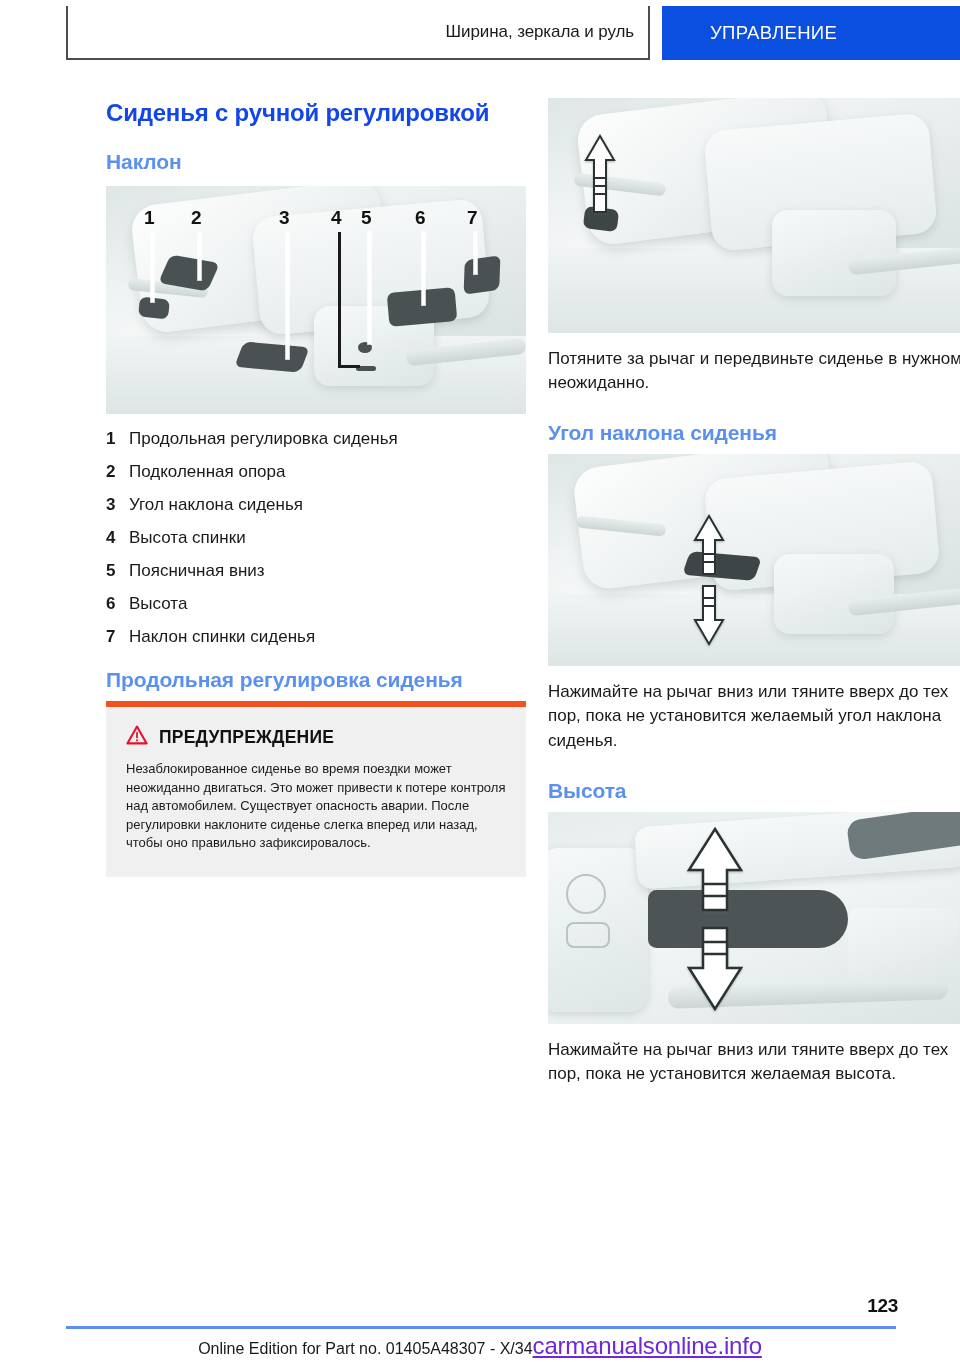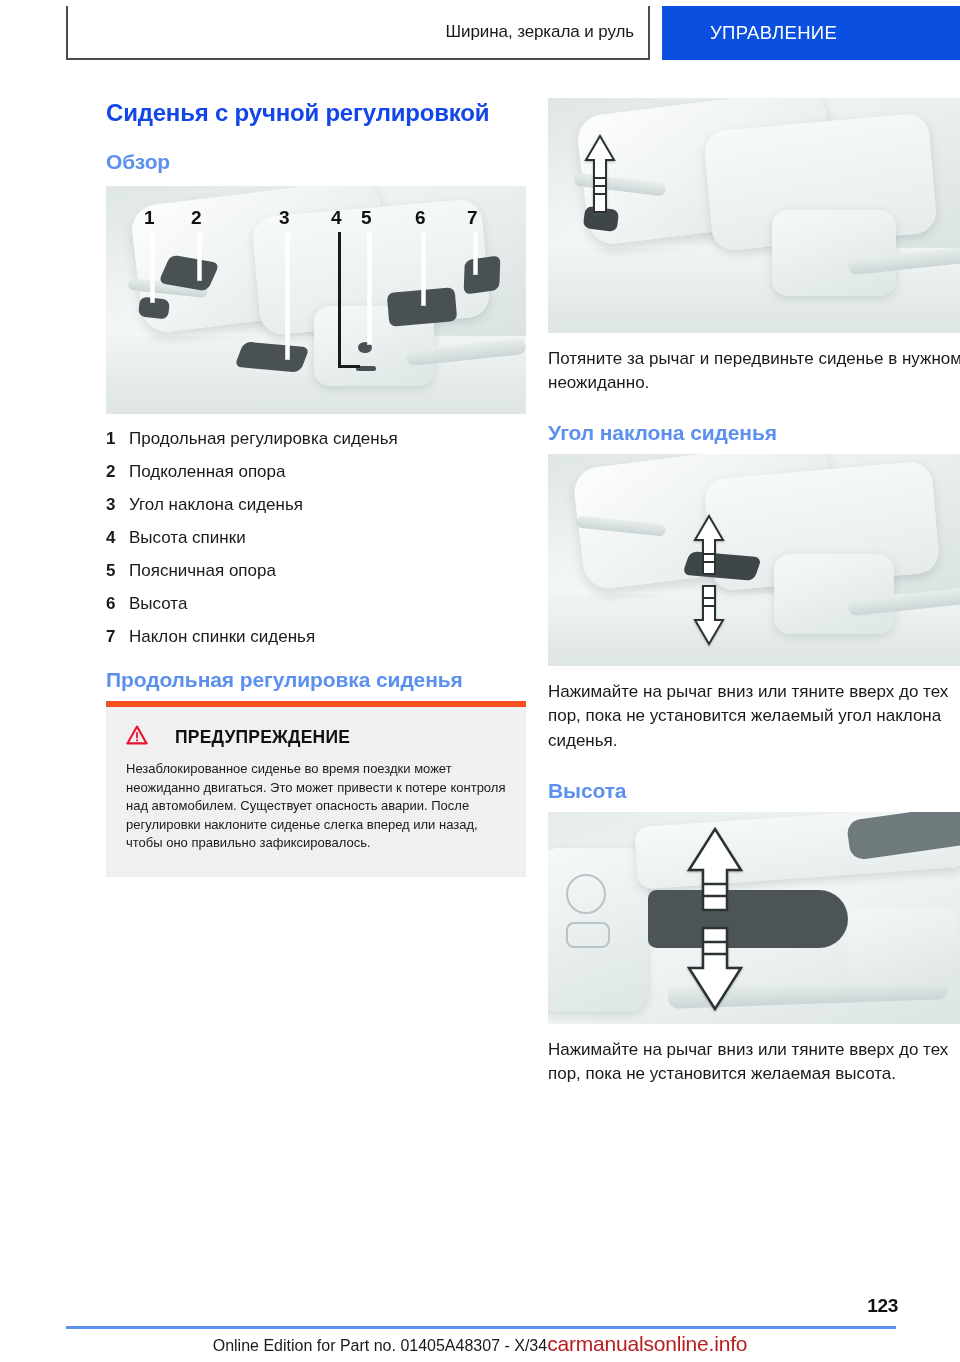--- a/index.html
+++ b/index.html
@@ -196,21 +196,21 @@
   }
   .warn-box {
     width: 420px;
     box-sizing: border-box;
     background: #f0f0f0;
     padding: 18px 20px 24px 20px;
   }
   .warn-head {
     display: flex;
     align-items: center;
-    gap: 27px;
+    gap: 11px;
     margin-bottom: 11px;
   }
   .warn-title {
     font-size: 17.5px;
     font-weight: bold;
     letter-spacing: 0.2px;
     color: #111111;
   }
   .warn-body {
     font-size: 13px;
@@ -249,42 +249,43 @@
     position: absolute;
     left: 0;
     right: 0;
     top: 1332px;
     text-align: center;
     font-size: 16px;
     color: #1a1a1a;
     white-space: nowrap;
   }
   .watermark {
-    color: #b91c1c;
-    font-size: 21px;
+    color: #6d28d9;
+    font-size: 24px;
     letter-spacing: -0.2px;
+    text-decoration: underline;
   }
 </style>
 </head>
 <body>
 
 <div class="header">
   <div class="header-crumb">
     <span class="header-crumb-text">Ширина, зеркала и руль</span>
   </div>
   <div class="header-tab">
     <span class="header-tab-text">УПРАВЛЕНИЕ</span>
   </div>
 </div>
 
 <div class="col col-left">
 
   <h1 class="h1">Сиденья с ручной регулировкой</h1>
 
-  <h2 class="h2">Обзор</h2>
+  <h2 class="h2">Наклон</h2>
 
   <div class="illus seat-overview">
     <div class="bg-grad"></div>
     <div class="floor" style="left:0;top:150px;width:420px;height:78px;"></div>
     <div class="cushion" style="left:30px;top:6px;width:250px;height:128px;transform:rotate(-7deg);"></div>
     <div class="cushion2" style="left:150px;top:22px;width:230px;height:118px;transform:rotate(-5deg);"></div>
     <div class="console" style="left:208px;top:120px;width:120px;height:80px;"></div>
     <div class="rail" style="left:22px;top:96px;width:80px;height:12px;transform:rotate(6deg);"></div>
     <div class="rail" style="left:300px;top:158px;width:120px;height:16px;transform:rotate(-6deg);"></div>
 
@@ -326,21 +327,21 @@
     <li>
       <span class="n">3</span>
       <span>Угол наклона сиденья</span>
     </li>
     <li>
       <span class="n">4</span>
       <span>Высота спинки</span>
     </li>
     <li>
       <span class="n">5</span>
-      <span>Поясничная опора</span>
+      <span>Поясничная вниз</span>
     </li>
     <li>
       <span class="n">6</span>
       <span>Высота</span>
     </li>
     <li>
       <span class="n">7</span>
       <span>Наклон спинки сиденья</span>
     </li>
   </ul>

